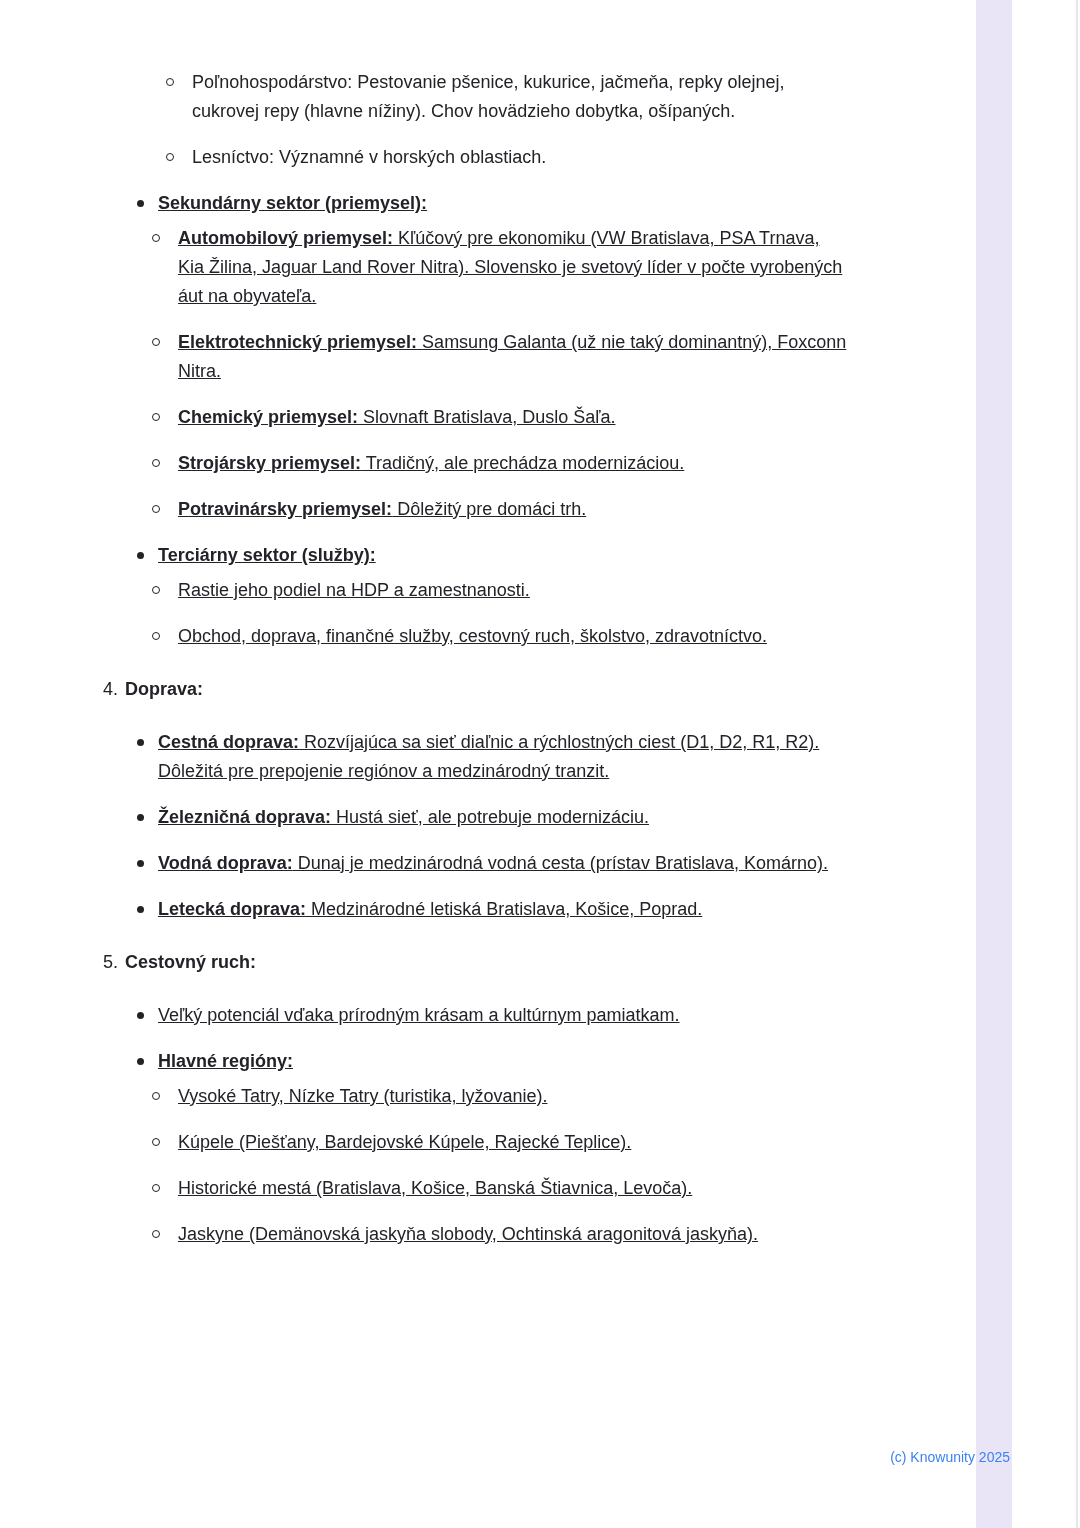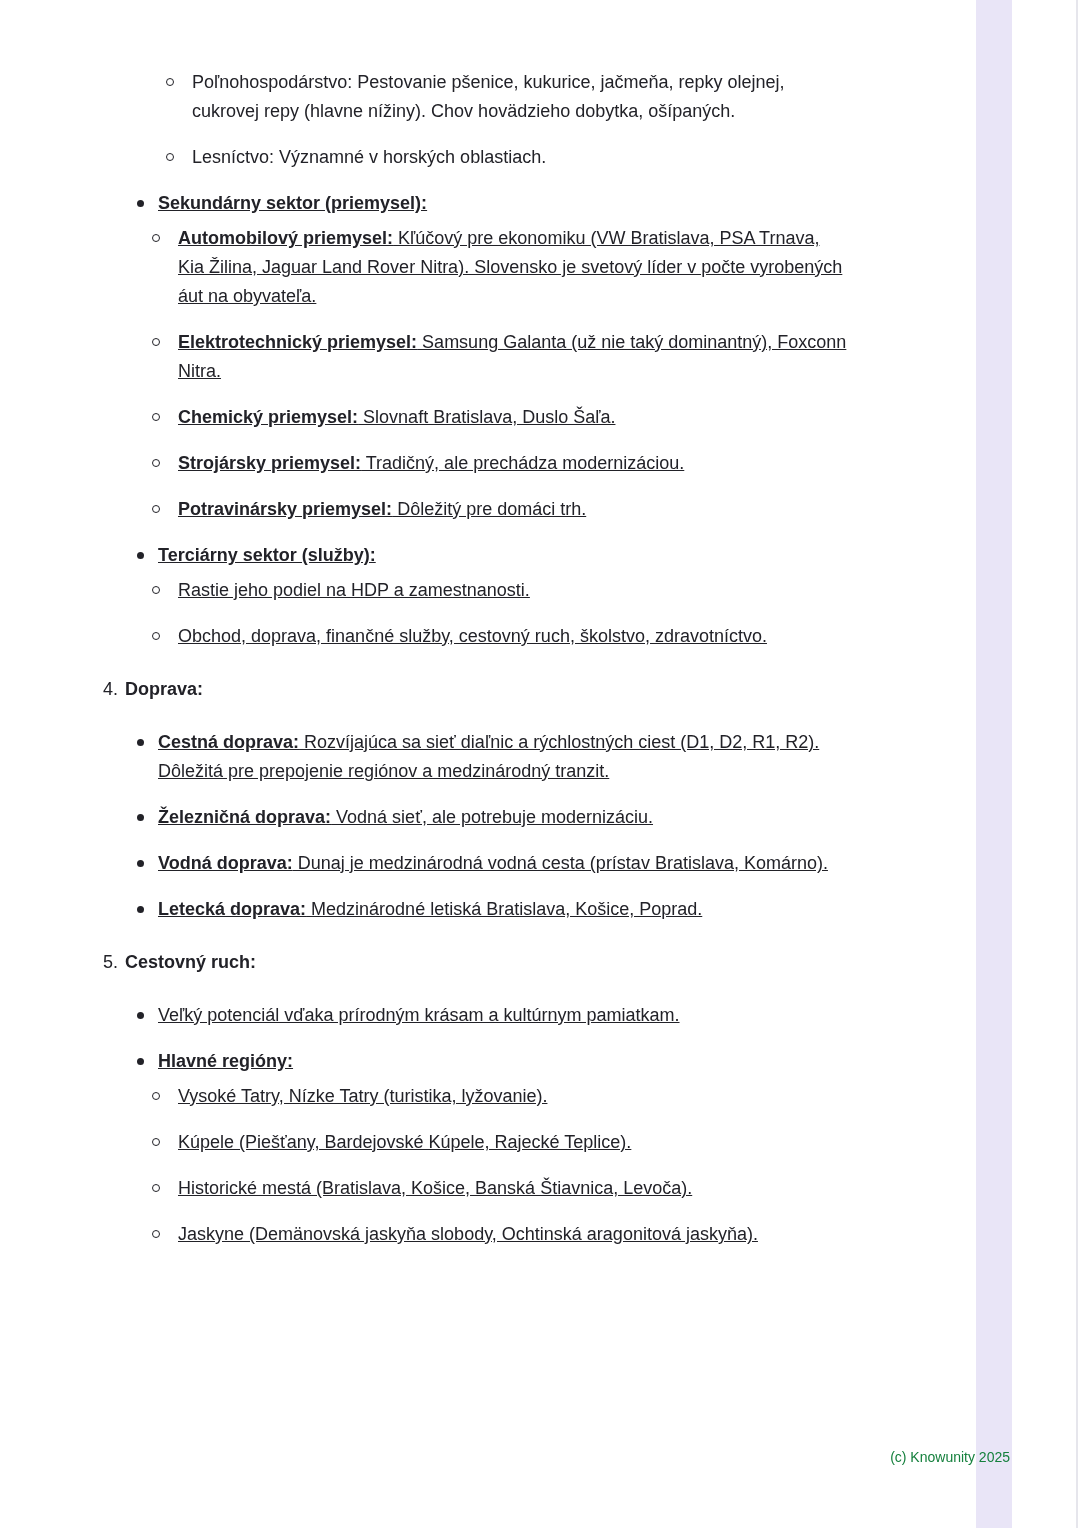--- a/index.html
+++ b/index.html
@@ -37,21 +37,21 @@
   }
 
   .bold { font-weight:700; }
   .ital { font-style:italic; }
 
   .section-head { margin:24px 0 24px 0; }
   .section-head .num { margin-right:7px; }
 
   .footer {
     position:absolute; right:70px; bottom:62px;
-    font-size:14px; line-height:18px; color:#15803d;
+    font-size:14px; line-height:18px; color:#3b82f6;
   }
 </style>
 </head>
 <body>
 
 <div class="page">
 
   <div class="edge-strip"></div>
   <div class="edge-line"></div>
 
@@ -106,21 +106,21 @@
 
     <div class="section-head">
       <span class="num">4.</span><span class="bold">Doprava:</span>
     </div>
 
     <ul class="main">
       <li class="b1">
         <span class="bold">Cestná doprava:</span><span> Rozvíjajúca sa sieť diaľnic a rýchlostných ciest (D1, D2, R1, R2). Dôležitá pre prepojenie regiónov a medzinárodný tranzit.</span>
       </li>
       <li class="b1">
-        <span class="bold">Železničná doprava:</span><span> Vodná sieť, ale potrebuje modernizáciu.</span>
+        <span class="bold">Železničná doprava:</span><span> Hustá sieť, ale potrebuje modernizáciu.</span>
       </li>
       <li class="b1">
         <span class="bold">Vodná doprava:</span><span> Dunaj je medzinárodná vodná cesta (prístav Bratislava, Komárno).</span>
       </li>
       <li class="b1">
         <span class="bold">Letecká doprava:</span><span> Medzinárodné letiská Bratislava, Košice, Poprad.</span>
       </li>
     </ul>
 
     <div class="section-head">

